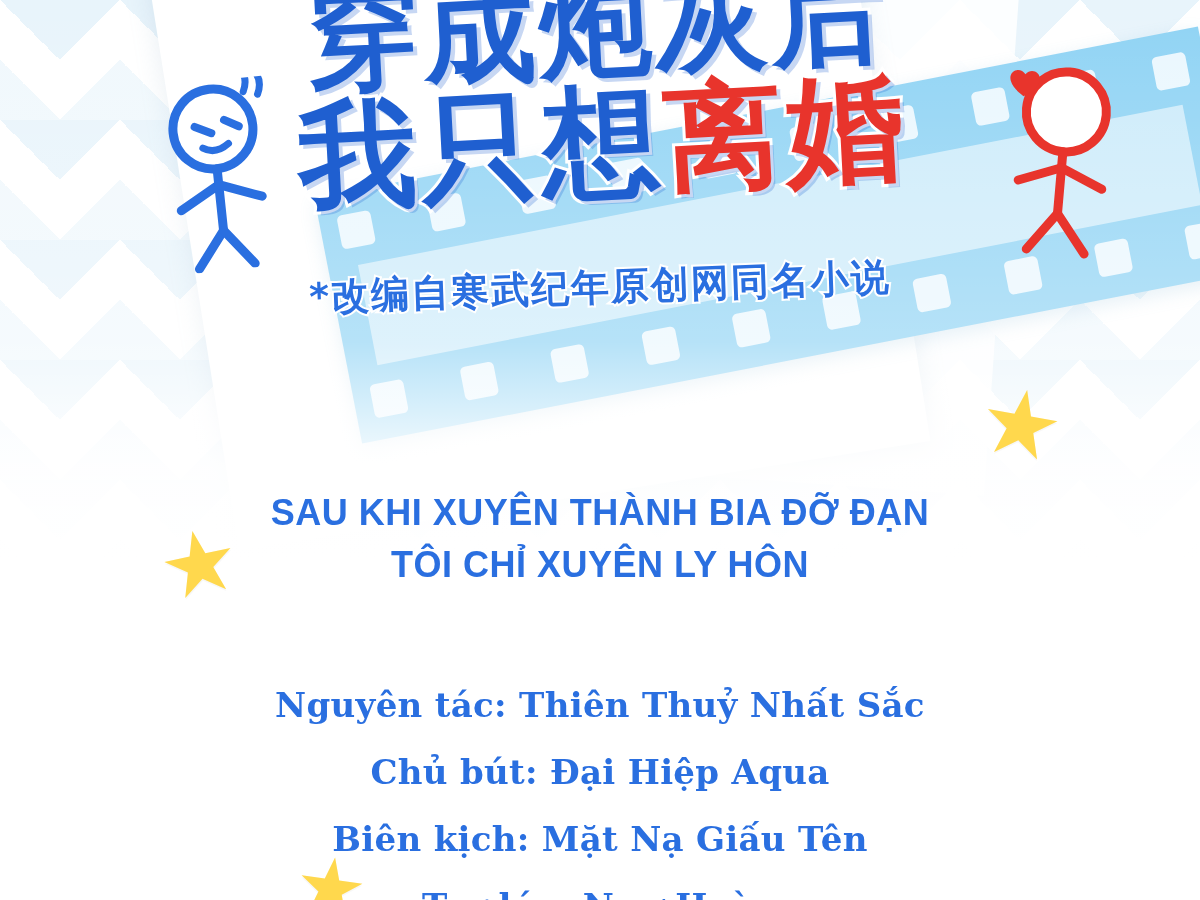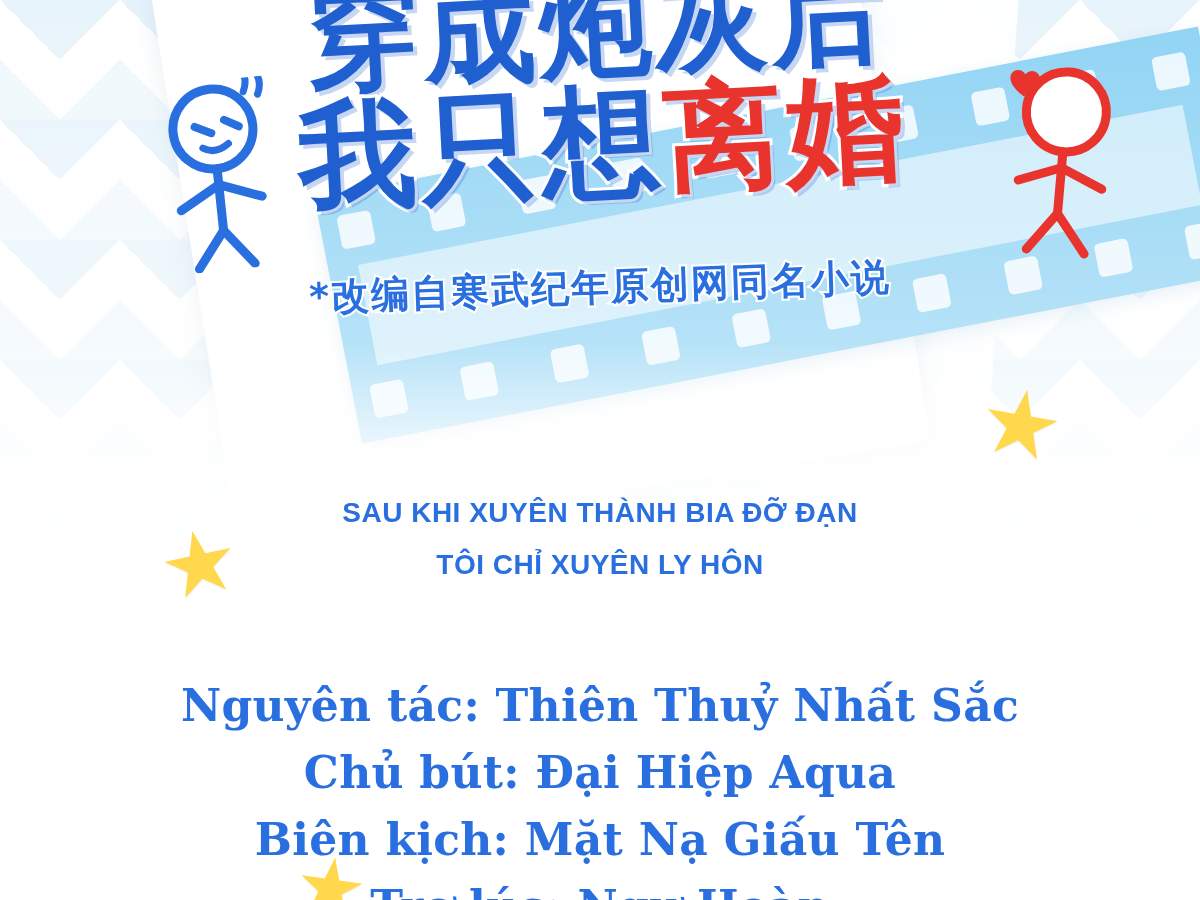--- a/index.html
+++ b/index.html
@@ -165,37 +165,37 @@
     position: absolute;
     left: 0;
     top: 487px;
     width: 1200px;
     text-align: center;
     color: #2a6fe0;
   }
   .vn-title {
     font-family: "Liberation Sans", sans-serif;
     font-weight: bold;
-    font-size: 28px;
+    font-size: 36px;
     line-height: 52px;
     letter-spacing: .5px;
   }
 
   .credits {
     position: absolute;
     left: 0;
     top: 672px;
     width: 1200px;
     text-align: center;
     color: #2a6fe0;
   }
   .credit-line {
     font-family: "DejaVu Serif", serif;
     font-weight: bold;
-    font-size: 44px;
+    font-size: 34px;
     line-height: 67px;
     letter-spacing: .3px;
   }
 </style>
 </head>
 <body>
 
 <div id="page">
 
   <div class="bg-wash"></div>

